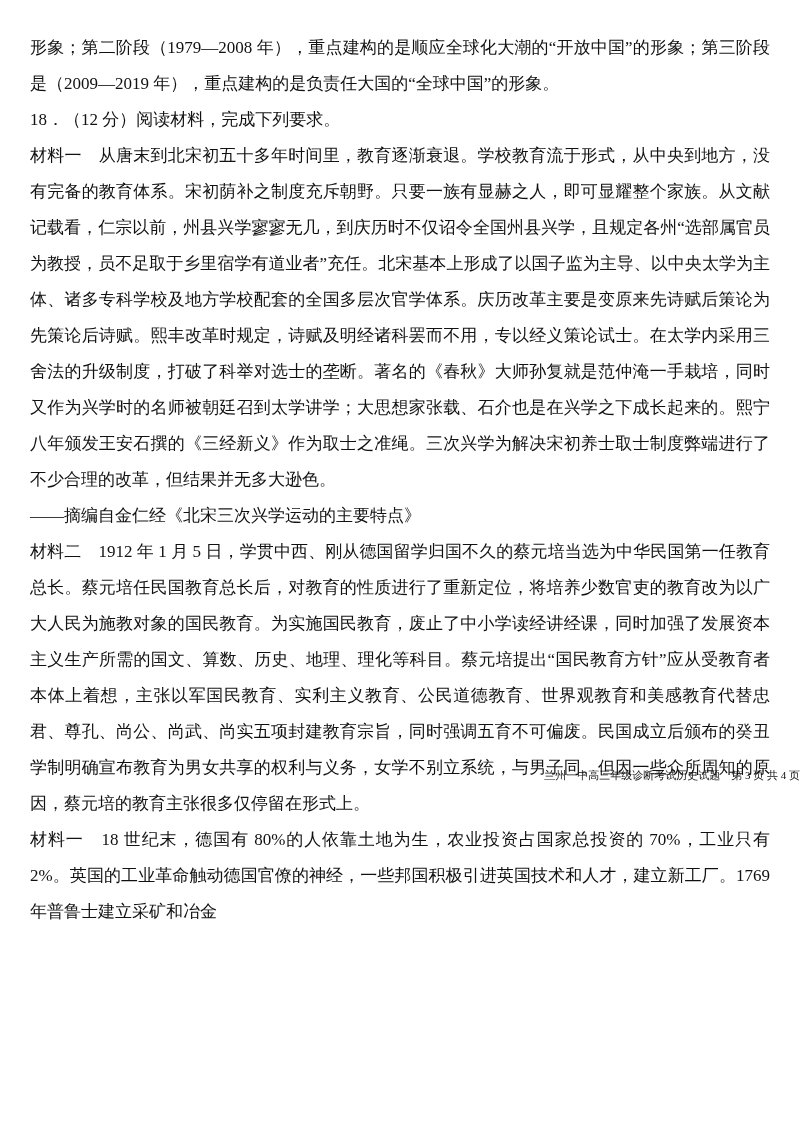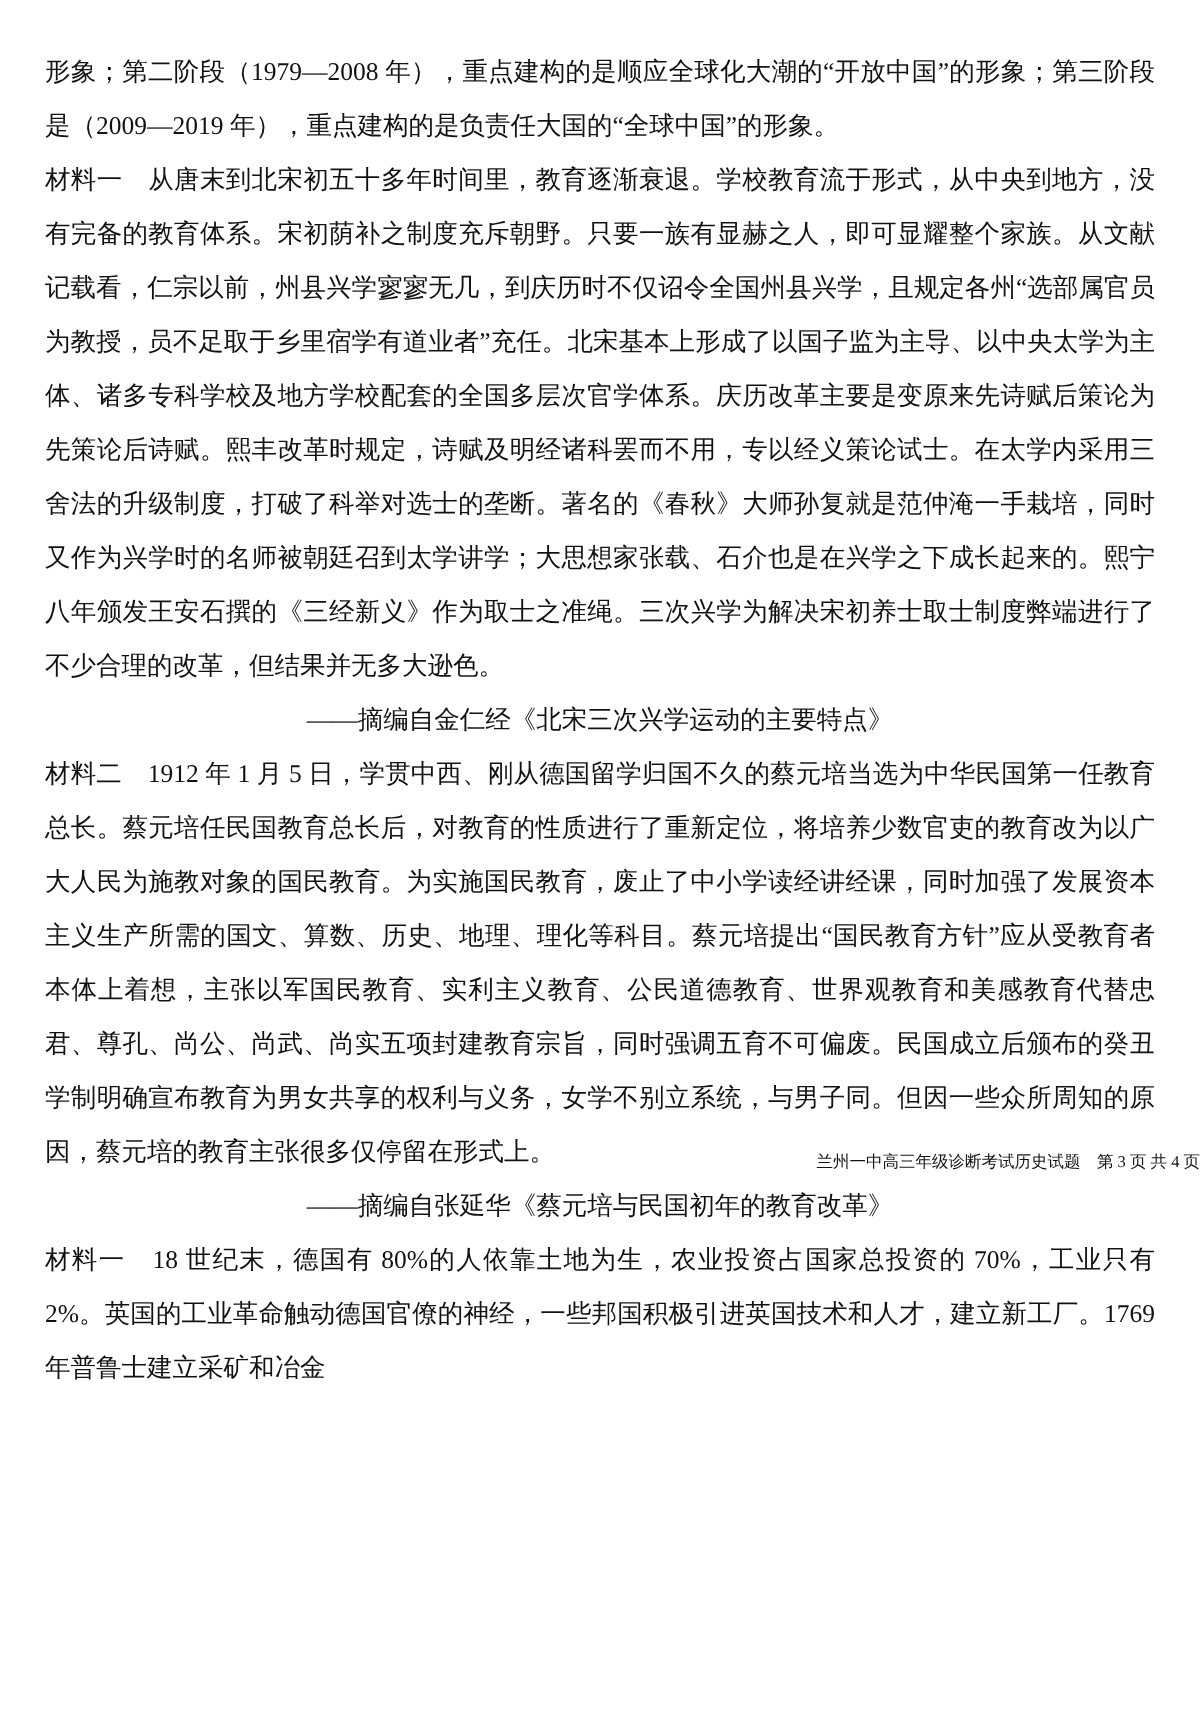--- a/index.html
+++ b/index.html
@@ -20,21 +20,21 @@
     background: #ffffff;
   }
   .para {
     font-size: 17px;
     line-height: 36px;
     text-align: justify;
     word-break: break-all;
   }
   .indent { text-indent: 2em; }
   .attribution {
-    text-align: center;
+    text-align: left;
     word-break: keep-all;
   }
   .footer {
     position: absolute;
     left: 0;
     bottom: 26px;
     width: 100%;
     text-align: right;
     font-size: 11px;
     line-height: 20px;
@@ -42,28 +42,28 @@
   }
 </style>
 </head>
 <body>
 
 <div class="page">
 
   <p class="para">形象；第二阶段（1979—2008 年），重点建构的是顺应全球化大潮的“开放中国”的形象；第三阶段是（2009—2019 年），重点建构的是负责任大国的“全球中国”的形象。</p>
 
 
+  <p class="para">18．（12 分）阅读材料，完成下列要求。</p>
 
   <p class="para">材料一　从唐末到北宋初五十多年时间里，教育逐渐衰退。学校教育流于形式，从中央到地方，没有完备的教育体系。宋初荫补之制度充斥朝野。只要一族有显赫之人，即可显耀整个家族。从文献记载看，仁宗以前，州县兴学寥寥无几，到庆历时不仅诏令全国州县兴学，且规定各州“选部属官员为教授，员不足取于乡里宿学有道业者”充任。北宋基本上形成了以国子监为主导、以中央太学为主体、诸多专科学校及地方学校配套的全国多层次官学体系。庆历改革主要是变原来先诗赋后策论为先策论后诗赋。熙丰改革时规定，诗赋及明经诸科罢而不用，专以经义策论试士。在太学内采用三舍法的升级制度，打破了科举对选士的垄断。著名的《春秋》大师孙复就是范仲淹一手栽培，同时又作为兴学时的名师被朝廷召到太学讲学；大思想家张载、石介也是在兴学之下成长起来的。熙宁八年颁发王安石撰的《三经新义》作为取士之准绳。三次兴学为解决宋初养士取士制度弊端进行了不少合理的改革，但结果并无多大逊色。</p>
 
   <p class="para attribution">——摘编自金仁经《北宋三次兴学运动的主要特点》</p>
 
   <p class="para">材料二　1912 年 1 月 5 日，学贯中西、刚从德国留学归国不久的蔡元培当选为中华民国第一任教育总长。蔡元培任民国教育总长后，对教育的性质进行了重新定位，将培养少数官吏的教育改为以广大人民为施教对象的国民教育。为实施国民教育，废止了中小学读经讲经课，同时加强了发展资本主义生产所需的国文、算数、历史、地理、理化等科目。蔡元培提出“国民教育方针”应从受教育者本体上着想，主张以军国民教育、实利主义教育、公民道德教育、世界观教育和美感教育代替忠君、尊孔、尚公、尚武、尚实五项封建教育宗旨，同时强调五育不可偏废。民国成立后颁布的癸丑学制明确宣布教育为男女共享的权利与义务，女学不别立系统，与男子同。但因一些众所周知的原因，蔡元培的教育主张很多仅停留在形式上。</p>
 
-  <p class="para attribution">——摘编自张延华《蔡元培与民国初年的教育改革》</p>
 
 
 
 
   <p class="para">材料一　18 世纪末，德国有 80%的人依靠土地为生，农业投资占国家总投资的 70%，工业只有 2%。英国的工业革命触动德国官僚的神经，一些邦国积极引进英国技术和人才，建立新工厂。1769 年普鲁士建立采矿和冶金</p>
 
   <div class="footer">兰州一中高三年级诊断考试历史试题　第 3 页 共 4 页</div>
 
 </div>
 

